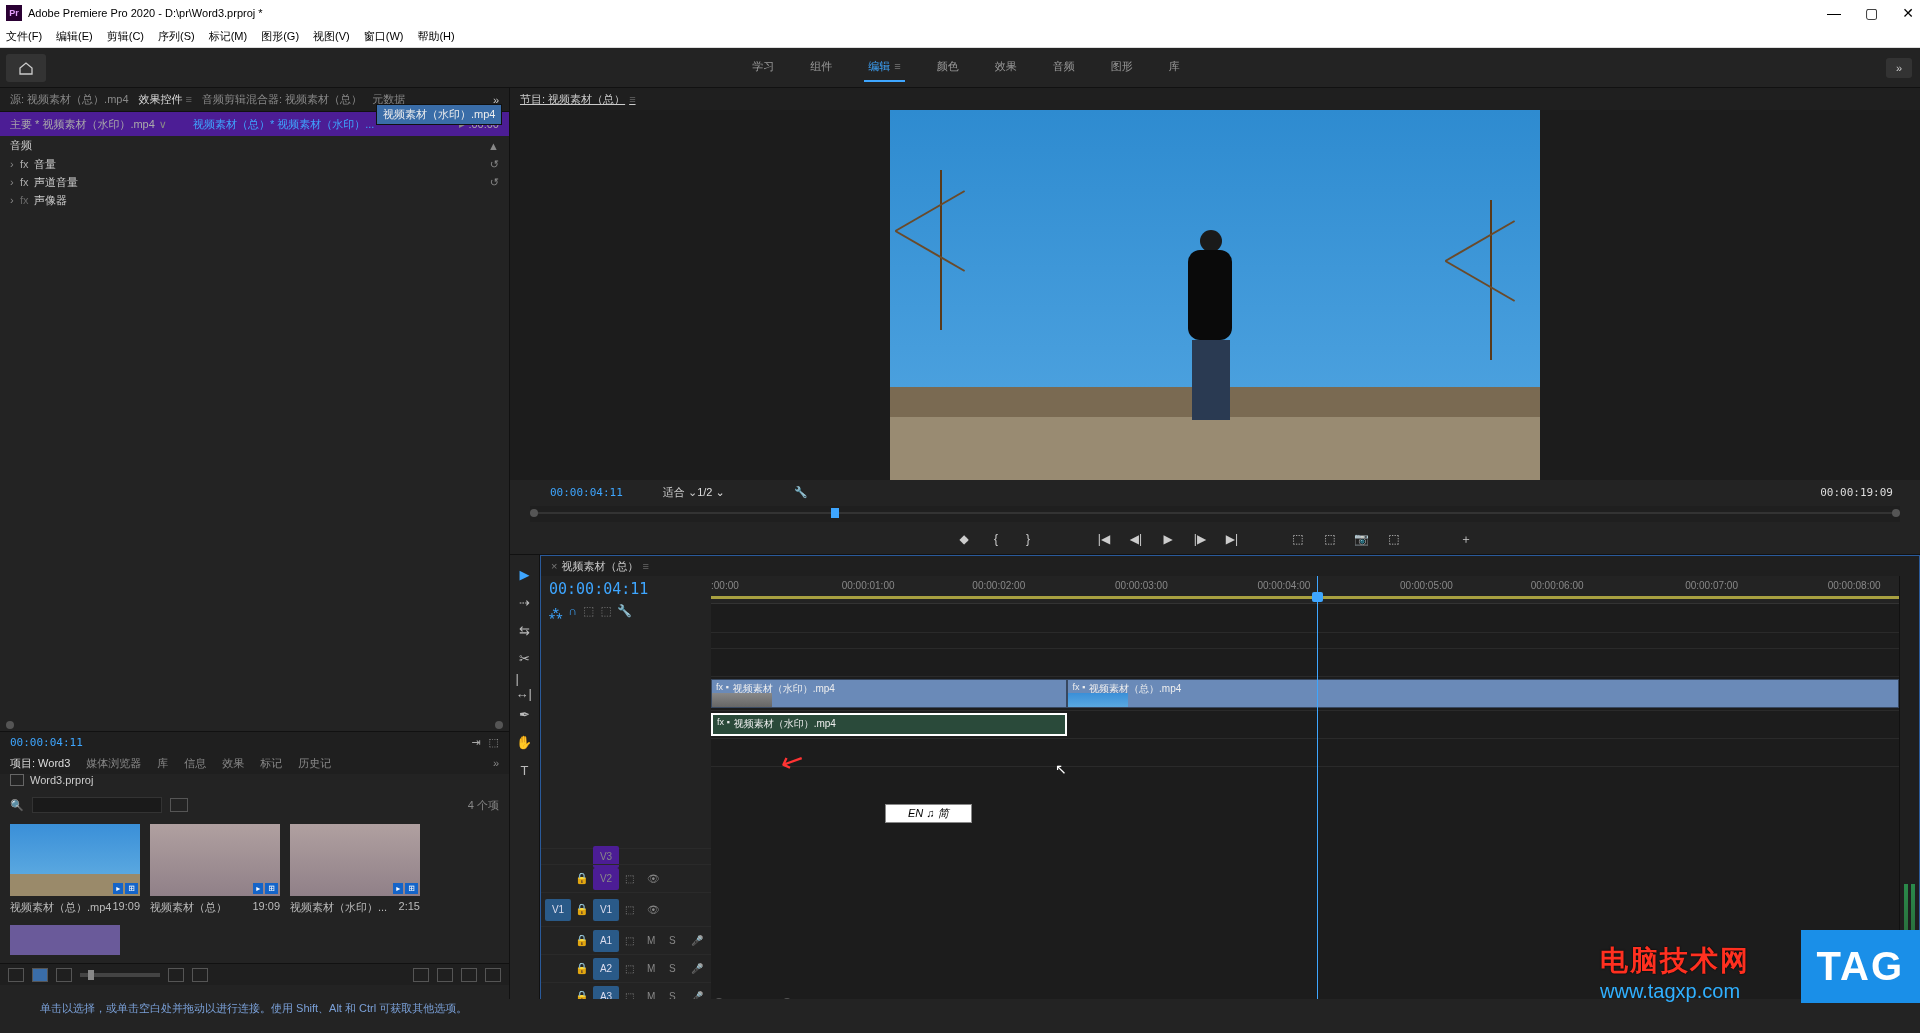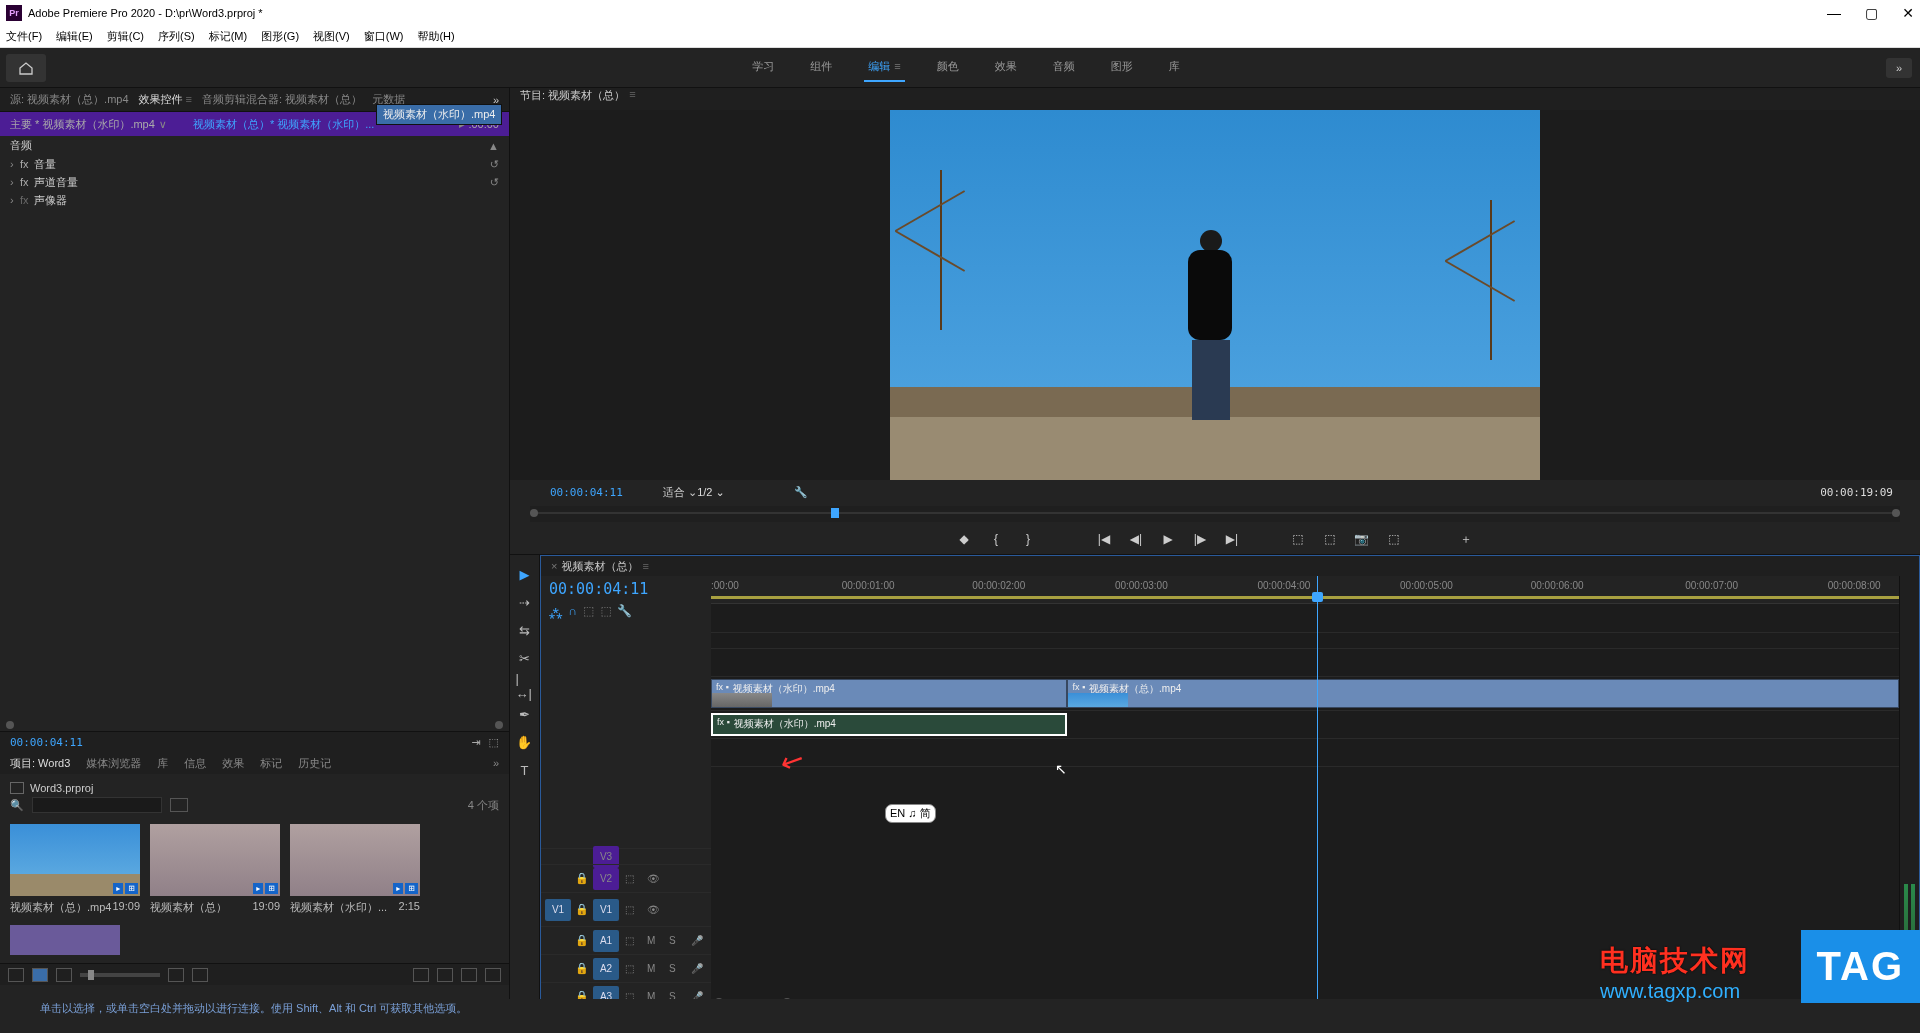--- a/index.html
+++ b/index.html
@@ -36,21 +36,21 @@
 .prop-row .name { flex:1; color:#ccc; }
 .prop-row .reset { color:#888; }
 .lower-left { border-top:1px solid #111; }
 .tc-bar { height:20px; display:flex; align-items:center; padding:0 10px; background:#1f1f1f; }
 .tc-bar .tc { color:#3ea6ff; font-family:monospace; }
 .tc-bar .icons { margin-left:auto; display:flex; gap:8px; color:#aaa; }
 .proj-tabs { height:22px; display:flex; align-items:center; gap:16px; padding:0 10px; background:#1f1f1f; overflow:hidden; }
 .proj-tabs span { color:#888; white-space:nowrap; }
 .proj-tabs span.active { color:#ddd; }
 .proj-tabs .dd { margin-left:auto; }
-.proj-sub { height:20px; display:flex; align-items:flex-end; padding:0 10px; }
+.proj-sub { height:20px; display:flex; align-items:flex-start; padding:0 10px; }
 .proj-sub .ico { width:14px; height:12px; border:1px solid #666; margin-right:6px; }
 .search-row { height:22px; display:flex; align-items:center; padding:0 10px; gap:8px; }
 .search-row input { background:#1a1a1a; border:1px solid #333; color:#ccc; padding:1px 16px 1px 4px; width:130px; font-size:11px; }
 .search-row .cam { width:18px; height:14px; border:1px solid #555; }
 .search-row .count { margin-left:auto; color:#888; }
 .thumbs { display:flex; gap:10px; padding:8px 10px; flex-wrap:wrap; }
 .thumb { width:130px; }
 .thumb .img { width:130px; height:72px; background:#444; position:relative; }
 .thumb .img.sky { background:linear-gradient(#3a8fd8,#5aa8e0 70%,#9a8a6a 70%); }
 .thumb .img.city { background:linear-gradient(#b0a0a0,#908088); }
@@ -58,21 +58,21 @@
 .thumb .badges { position:absolute; bottom:2px; right:2px; display:flex; gap:2px; }
 .thumb .badges span { background:#1464c8; color:#fff; font-size:8px; padding:1px 3px; }
 .thumb .row { display:flex; justify-content:space-between; margin-top:4px; color:#bbb; }
 .bottom-toolbar { height:22px; display:flex; align-items:center; padding:0 8px; gap:8px; background:#1f1f1f; border-top:1px solid #111;}
 .bottom-toolbar .btn { width:16px; height:14px; border:1px solid #555; }
 .bottom-toolbar .slider { width:80px; height:4px; background:#444; position:relative; }
 .bottom-toolbar .slider .knob { position:absolute; top:-3px; left:8px; width:6px; height:10px; background:#888; }
 .bottom-toolbar .spacer { flex:1; }
 .right-col { flex:1; display:flex; flex-direction:column; }
 .program-panel { flex:0 0 465px; display:flex; flex-direction:column; border-bottom:1px solid #111; }
-.prog-tab { height:22px; display:flex; padding:0 10px; background:#1f1f1f; }
+.prog-tab { height:22px; display:flex; align-items:center; padding:0 10px; background:#1f1f1f;text-decoration:underline; }
 .monitor { flex:1; display:flex; align-items:center; justify-content:center; background:#1c1c1c; }
 .video-frame { width:650px; height:370px; background:linear-gradient(#2e8bd0 0%,#4aa0de 75%,#7a6a52 75%,#7a6a52 83%,#998b72 83%); position:relative; overflow:hidden; }
 .person { position:absolute; left:290px; top:120px; width:60px; height:200px; }
 .person .head { width:22px; height:22px; background:#1a1a1a; border-radius:50%; margin-left:20px; }
 .person .body { width:44px; height:90px; background:#0a0a0a; border-radius:12px; margin-top:-2px; margin-left:8px; }
 .person .legs { width:38px; height:80px; background:#2a3a52; margin-left:12px; }
 .tree { position:absolute; width:120px; height:160px; }
 .tree.l { left:-10px; top:60px; }
 .tree.r { right:-10px; top:90px; }
 .tree .branch { width:2px; height:100%; background:#5a3a1a; margin-left:50%; }
@@ -119,21 +119,21 @@
 .clip { position:absolute; top:2px; bottom:2px; background:#6a8ab8; border:1px solid #384860; color:#eee; font-size:10px; padding:2px 4px; overflow:hidden; display:flex; align-items:flex-start; gap:4px;}
 .clip .thumb-mini { width:60px; height:100%; background:linear-gradient(#888,#666); }
 .clip.audio { background:#2a4a3a; border-color:#1a3a2a; }
 .clip.sel { border:2px solid #fff; }
 .clip .ico { font-size:9px; }
 .meters { width:20px; background:#1f1f1f; border-left:1px solid #111; position:relative; }
 .meters .bar { position:absolute; bottom:6px; left:4px; width:4px; height:120px; background:linear-gradient(#2a8a4a,#2a4a2a); }
 .meters .bar2 { left:11px; }
 .red-arrow { position:absolute; color:#f33; font-size:28px; pointer-events:none; }
 .cursor { position:absolute; color:#fff; font-size:14px; pointer-events:none; }
-.ime-pill { position:absolute; background:#fff; color:#000; border:1px solid #888; border-radius:7px; padding:1px 4px; font-size:11px; }
+.ime-pill { position:absolute; background:#fff; color:#000; border:1px solid #888; border-radius:0; padding:1px 22px; font-size:11px;font-style:italic; }
 .watermark { position:absolute; right:10px; bottom:30px; text-align:left; pointer-events:none; }
 .watermark .cn { color:#ff3020; font-size:28px; font-weight:bold; letter-spacing:2px; text-shadow:0 0 2px #000; }
 .watermark .url { color:#30b0ff; font-size:20px; }
 .tag-badge { position:absolute; right:0; bottom:30px; background:#1a8fe8; color:#fff; font-size:40px; font-weight:bold; padding:14px 16px; letter-spacing:2px; }
 .status { position:absolute; bottom:12px; left:0; right:0; height:22px; background:#232323; color:#7aa0d8; padding:2px 40px; font-size:11px; }
 .scroll-dot { width:8px; height:8px; background:#555; border-radius:50%; }
 svg { display:block; }
 </style>
 </head>
 <body>

